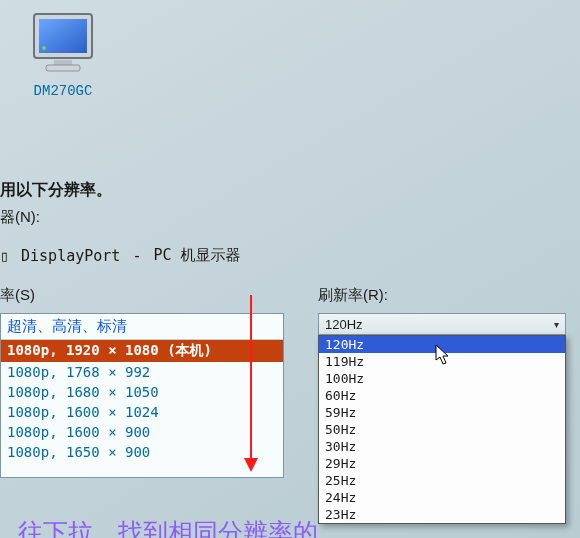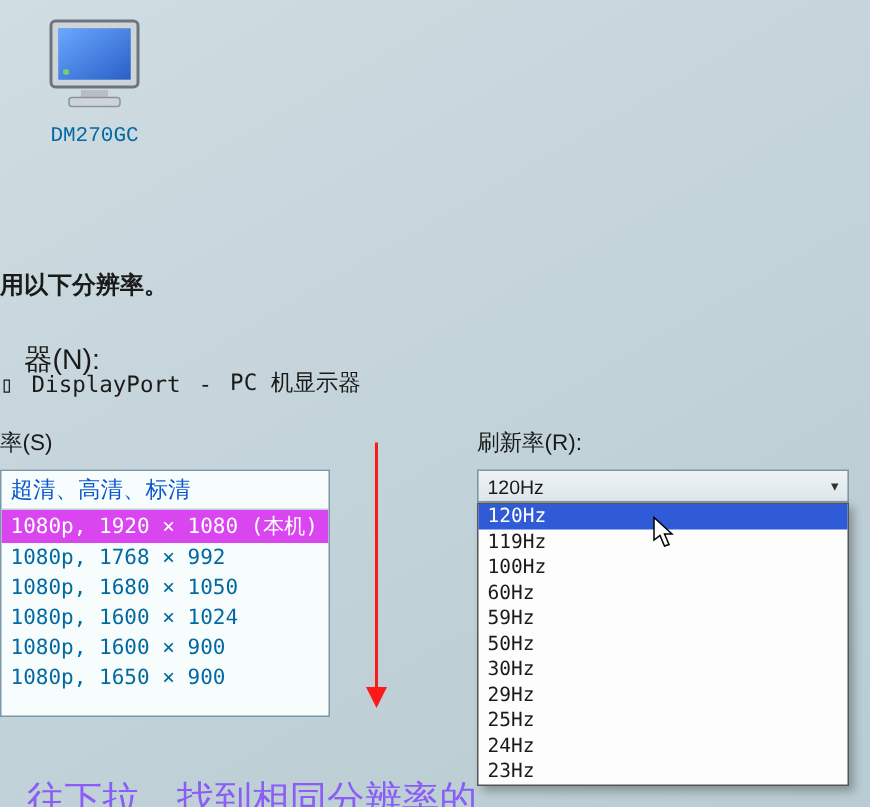--- a/index.html
+++ b/index.html
@@ -18,51 +18,52 @@
     top: 8px; left: 18px;
     text-align: center;
     width: 90px;
   }
   .monitor-svg { width: 70px; height: 70px; }
   .icon-label { color: #0369a1; font-size: 14px; margin-top: 2px; font-family: "Courier New", monospace; }
   .section-title {
     position: absolute; top: 180px; left: 0;
     font-size: 16px; font-weight: bold;
   }
-  .label-N { position: absolute; top: 208px; left: 16px; font-size: 19px; margin-top: 19px; }
+  .label-N { position: absolute; top: 208px; left: 0; font-size: 15px; }
   .connector-row {
     position: absolute; top: 246px; left: 0;
     font-size: 15px; display: flex; gap: 12px; align-items: center;
     font-family: "SimSun", monospace;
   }
   .label-S { position: absolute; top: 286px; left: 0; font-size: 15px; }
   .label-R { position: absolute; top: 286px; left: 318px; font-size: 15px; }
   .listbox {
     position: absolute; top: 313px; left: 0;
-    width: 220px; height: 165px;
+    width: 284px; height: 165px;
     background: #f7fcfd;
     border: 1px solid #7a97aa;
     overflow: hidden;
   }
   .list-header {
     padding: 3px 6px;
     color: #0b57d0;
     border-bottom: 1px solid #c0d0d8;
     font-size: 15px;
   }
   .list-item {
     padding: 2px 6px;
     font-size: 14px;
     font-family: "SimSun", monospace;
     color: #0369a1;
     white-space: nowrap;
   }
   .list-item.selected {
-    background: #d946ef;
+    background: #c2410c;
     color: #fff;
+    font-weight: bold;
   }
   .dropdown-closed {
     position: absolute; top: 313px; left: 318px;
     width: 248px; height: 22px;
     background: linear-gradient(#eef3f5,#dde6eb);
     border: 1px solid #7a97aa;
     padding: 1px 6px;
     font-size: 13px;
     display: flex; justify-content: space-between; align-items: center;
   }

